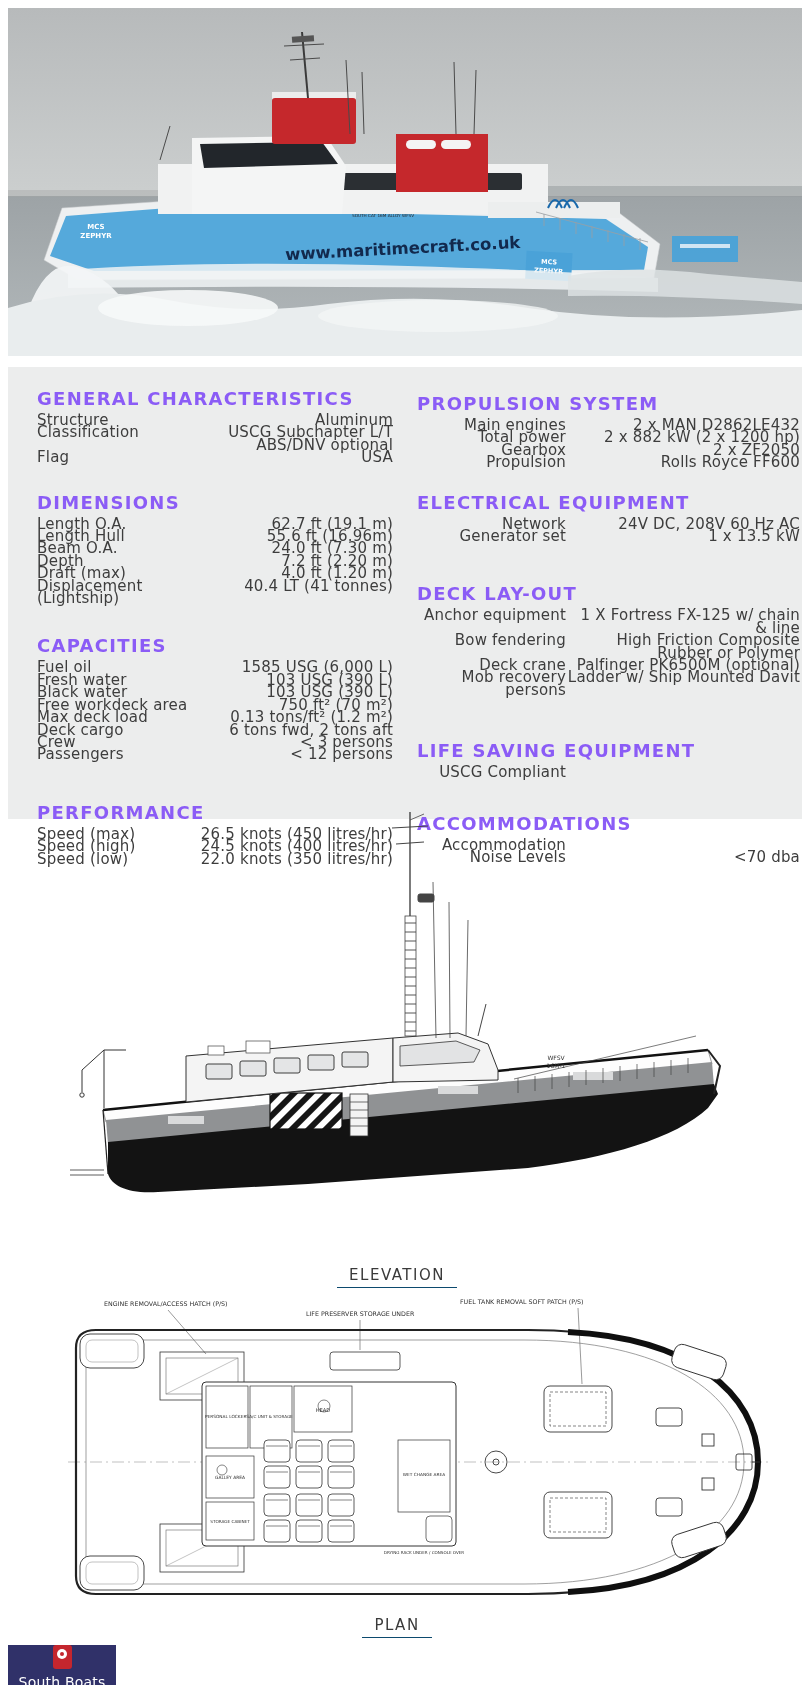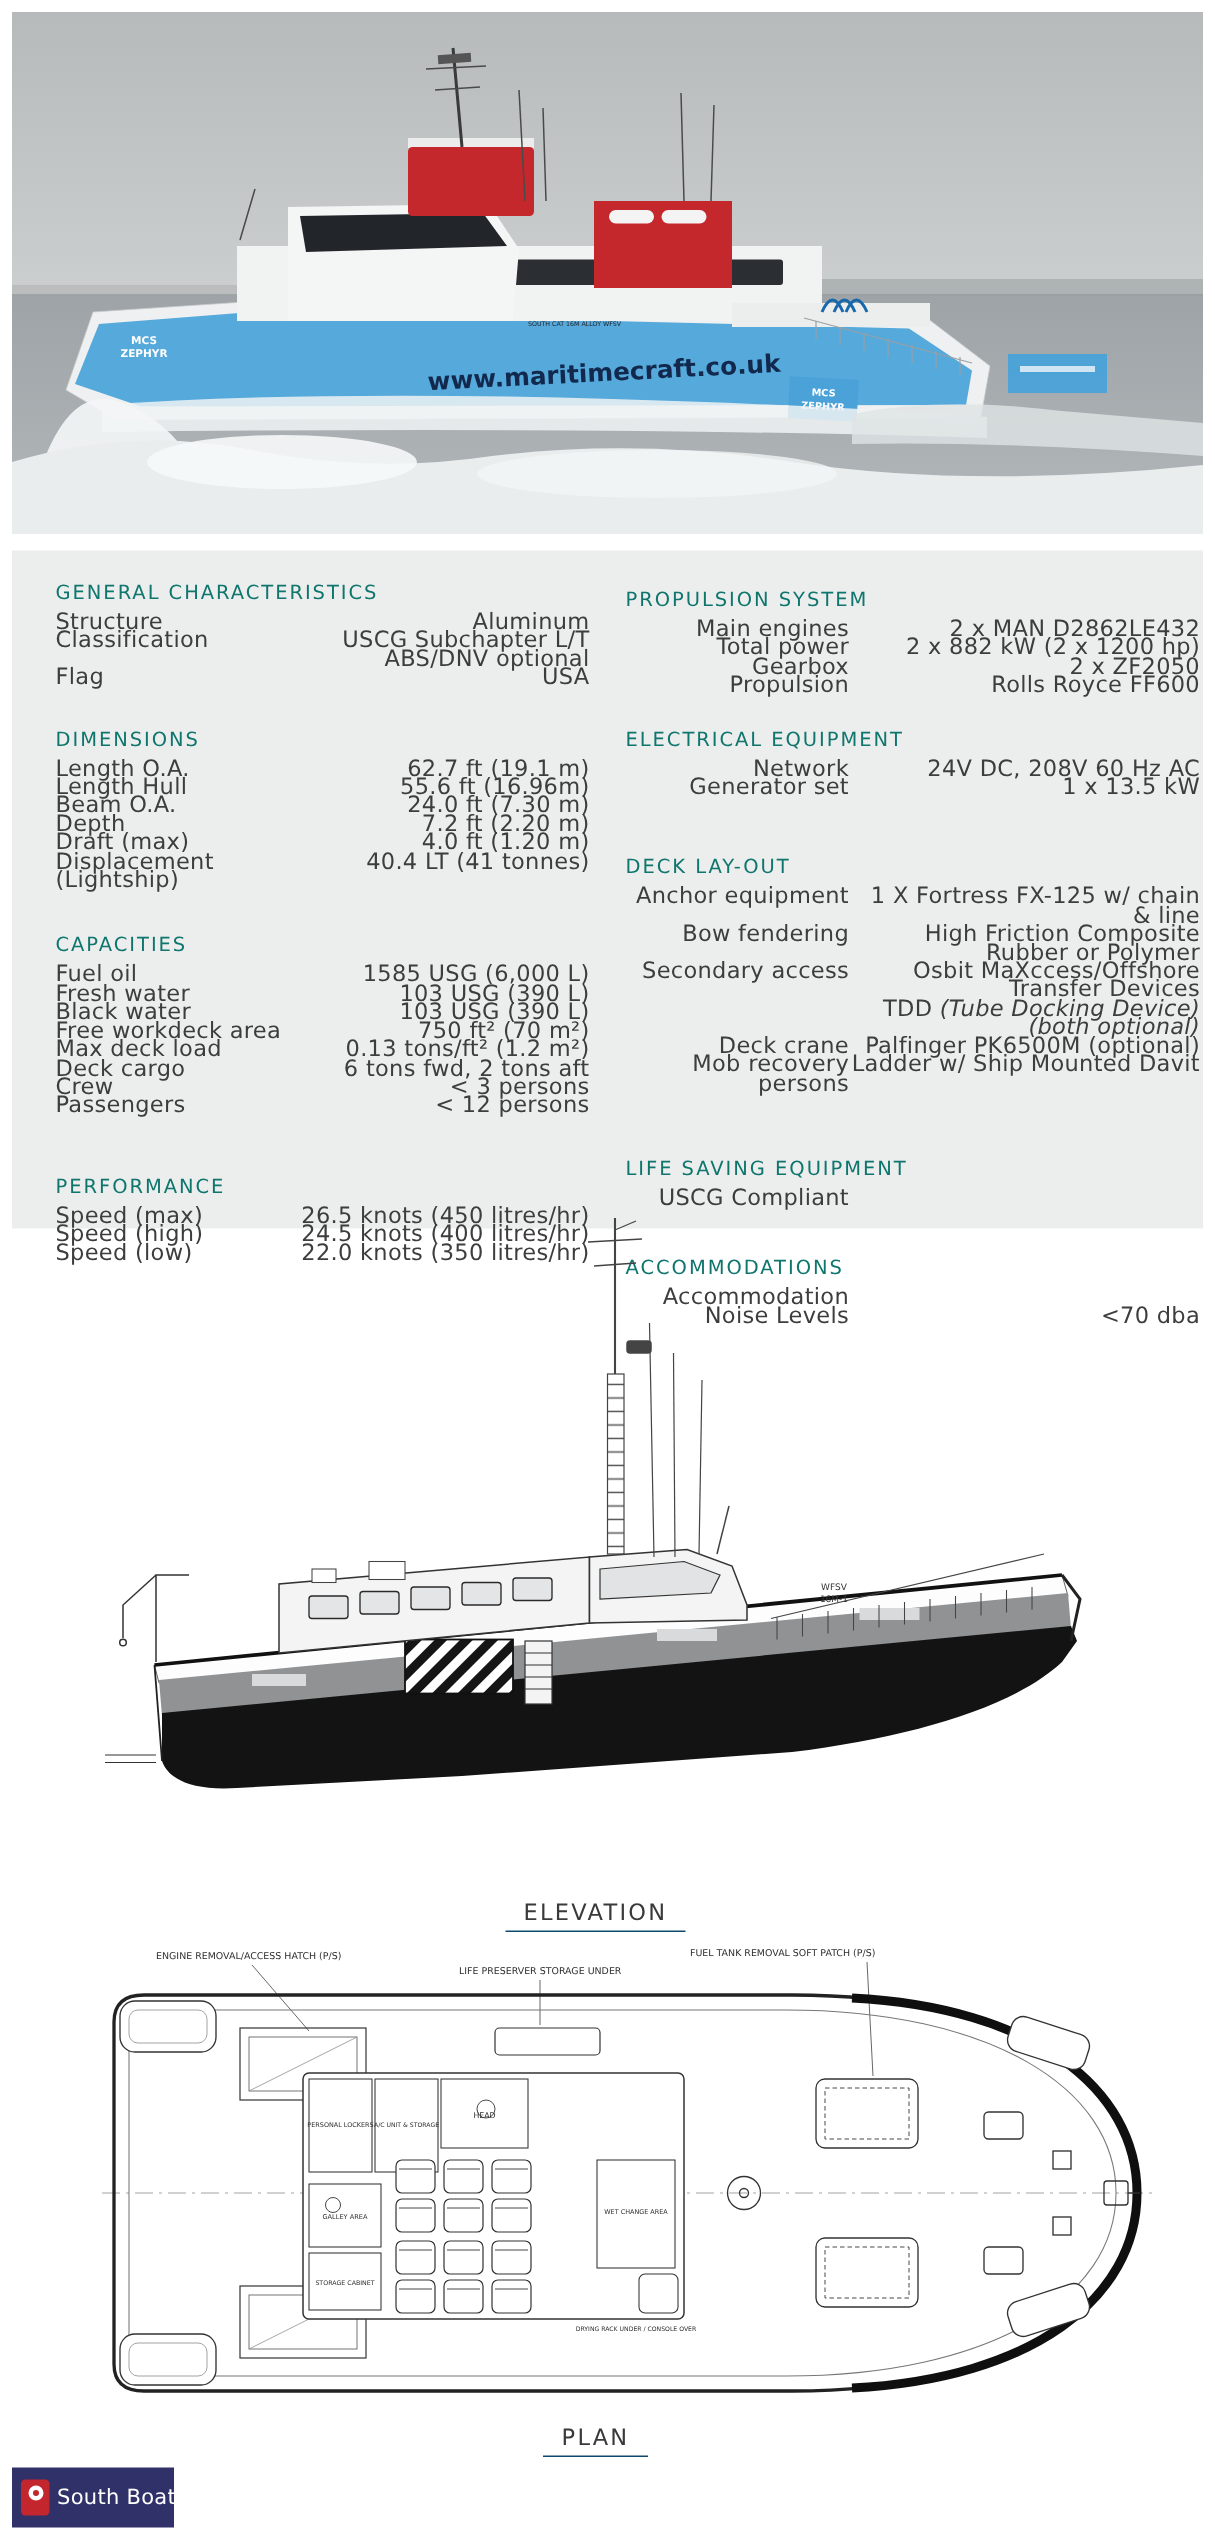--- a/index.html
+++ b/index.html
@@ -8,21 +8,21 @@
 
   
   .photo{position:absolute;left:8px;top:8px;width:794px;height:348px;}
   .photo svg{display:block;}
 
   
   .specs{position:absolute;left:8px;top:367px;width:794px;height:452px;background:#eceded;}
   .col{position:absolute;top:0;}
   .col-left{left:29px;width:356px;}
   .col-right{left:409px;width:383px;}
-  .sec-title{font-size:13px;color:#0f766e;letter-spacing:1.3px;margin-bottom:5px;font-weight:400;}
+  .sec-title{font-size:18px;color:#8b5cf6;letter-spacing:1.3px;margin-bottom:5px;font-weight:700;}
   .row{display:flex;font-size:15px;line-height:12.4px;color:#3d3d3d;letter-spacing:.2px;}
   .lbl{width:153px;flex:none;}
   .col-right .lbl{width:149px;text-align:right;}
   .val{flex:1;text-align:right;}
   .val i{font-style:italic;}
   .col-left .sec:nth-child(1){margin-top:21px;}
   .col-left .sec:nth-child(2){margin-top:28px;}
   .col-left .sec:nth-child(3){margin-top:31px;}
   .col-left .sec:nth-child(4){margin-top:41px;}
   .col-right .sec:nth-child(1){margin-top:26px;}
@@ -35,21 +35,21 @@
   .elevation{position:absolute;left:8px;top:798px;width:794px;height:455px;}
   .plan{position:absolute;left:8px;top:1292px;width:794px;height:318px;}
   .drawing-label{position:absolute;left:0;width:794px;text-align:center;
                  font-size:15px;letter-spacing:1.5px;color:#3a3a3a;}
   .drawing-label span{display:inline-block;border-bottom:1px solid #0c4a6e;padding:0 12px 3px;}
   .elev-label{top:1266px;}
   .plan-label{top:1616px;}
 
   
   .brand{position:absolute;left:8px;top:1645px;width:108px;height:40px;background:#303169;
-         display:flex;align-items:center;gap:5px;padding:0 6px;box-sizing:border-box;}
+         display:flex;align-items:center;gap:5px;padding:0 6px;box-sizing:border-box;flex-direction:column;}
   .brand-badge{width:19px;height:24px;background:#c4262e;border-radius:3px;position:relative;flex:none;}
   .brand-badge::before{content:"";position:absolute;left:4.5px;top:4px;width:10px;height:10px;
                        background:#fff;border-radius:50%;}
   .brand-badge::after{content:"";position:absolute;left:7.5px;top:7px;width:4px;height:4px;
                       background:#c4262e;border-radius:50%;}
   .brand-text{color:#ffffff;font-size:14px;letter-spacing:.2px;white-space:nowrap;}
 </style>
 </head>
 <body>
 
@@ -325,27 +325,20 @@
               <div>1 X Fortress FX-125 w/ chain &amp; line</div>
             </div>
           </div>
           <div class="row">
             <div class="lbl">Bow fendering</div>
             <div class="val">
               <div>High Friction Composite Rubber or Polymer</div>
             </div>
           </div>
           <div class="row">
-            <div class="lbl">Secondary access</div>
-            <div class="val">
-              <div>Osbit MaXccess/Offshore Transfer Devices</div>
-              <div><span>TDD </span><i>(Tube Docking Device) (both optional)</i></div>
-            </div>
-          </div>
-          <div class="row">
             <div class="lbl">Deck crane</div>
             <div class="val">
               <div>Palfinger PK6500M (optional)</div>
             </div>
           </div>
           <div class="row">
             <div class="lbl">Mob recovery persons</div>
             <div class="val">
               <div>Ladder w/ Ship Mounted Davit</div>
             </div>

